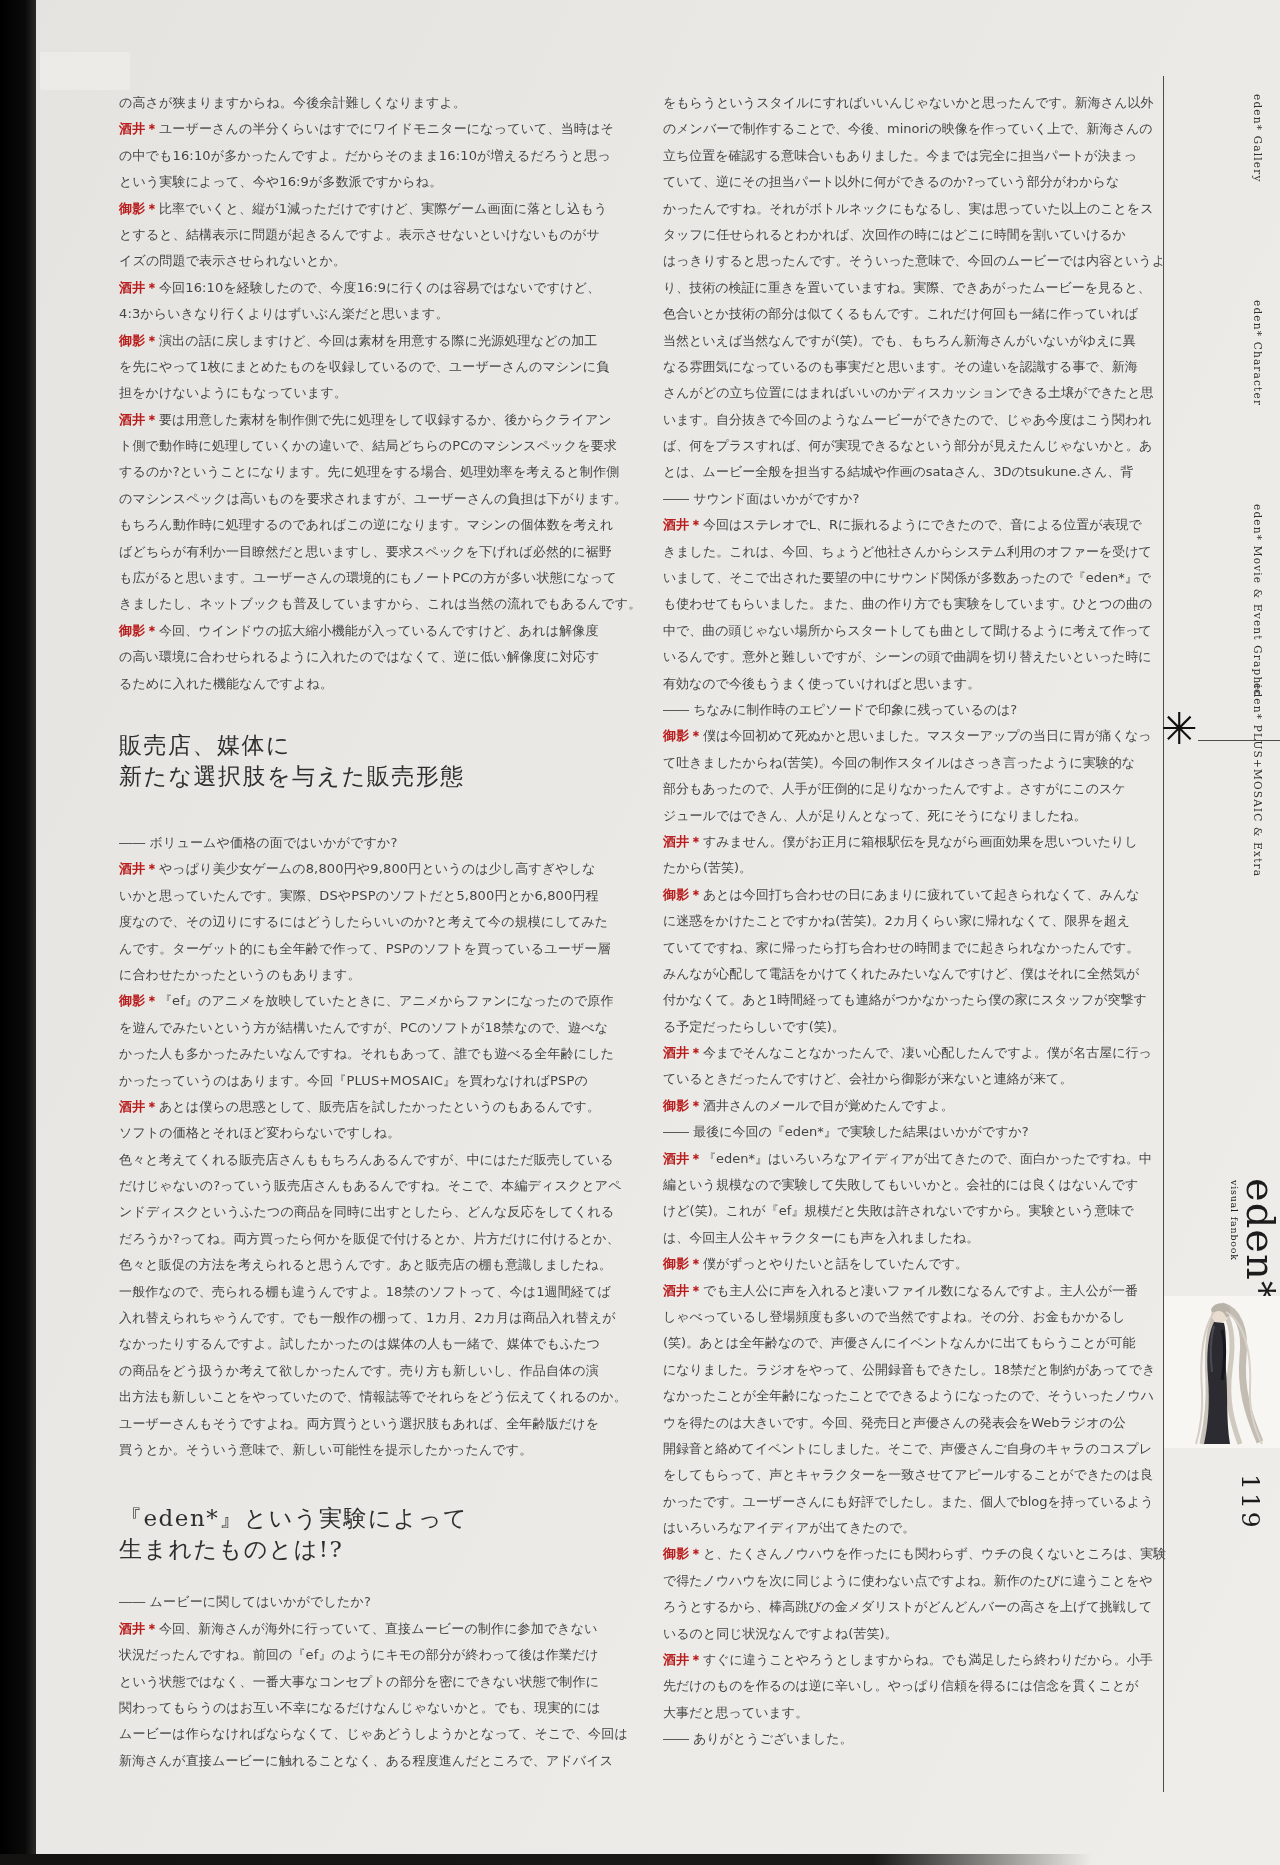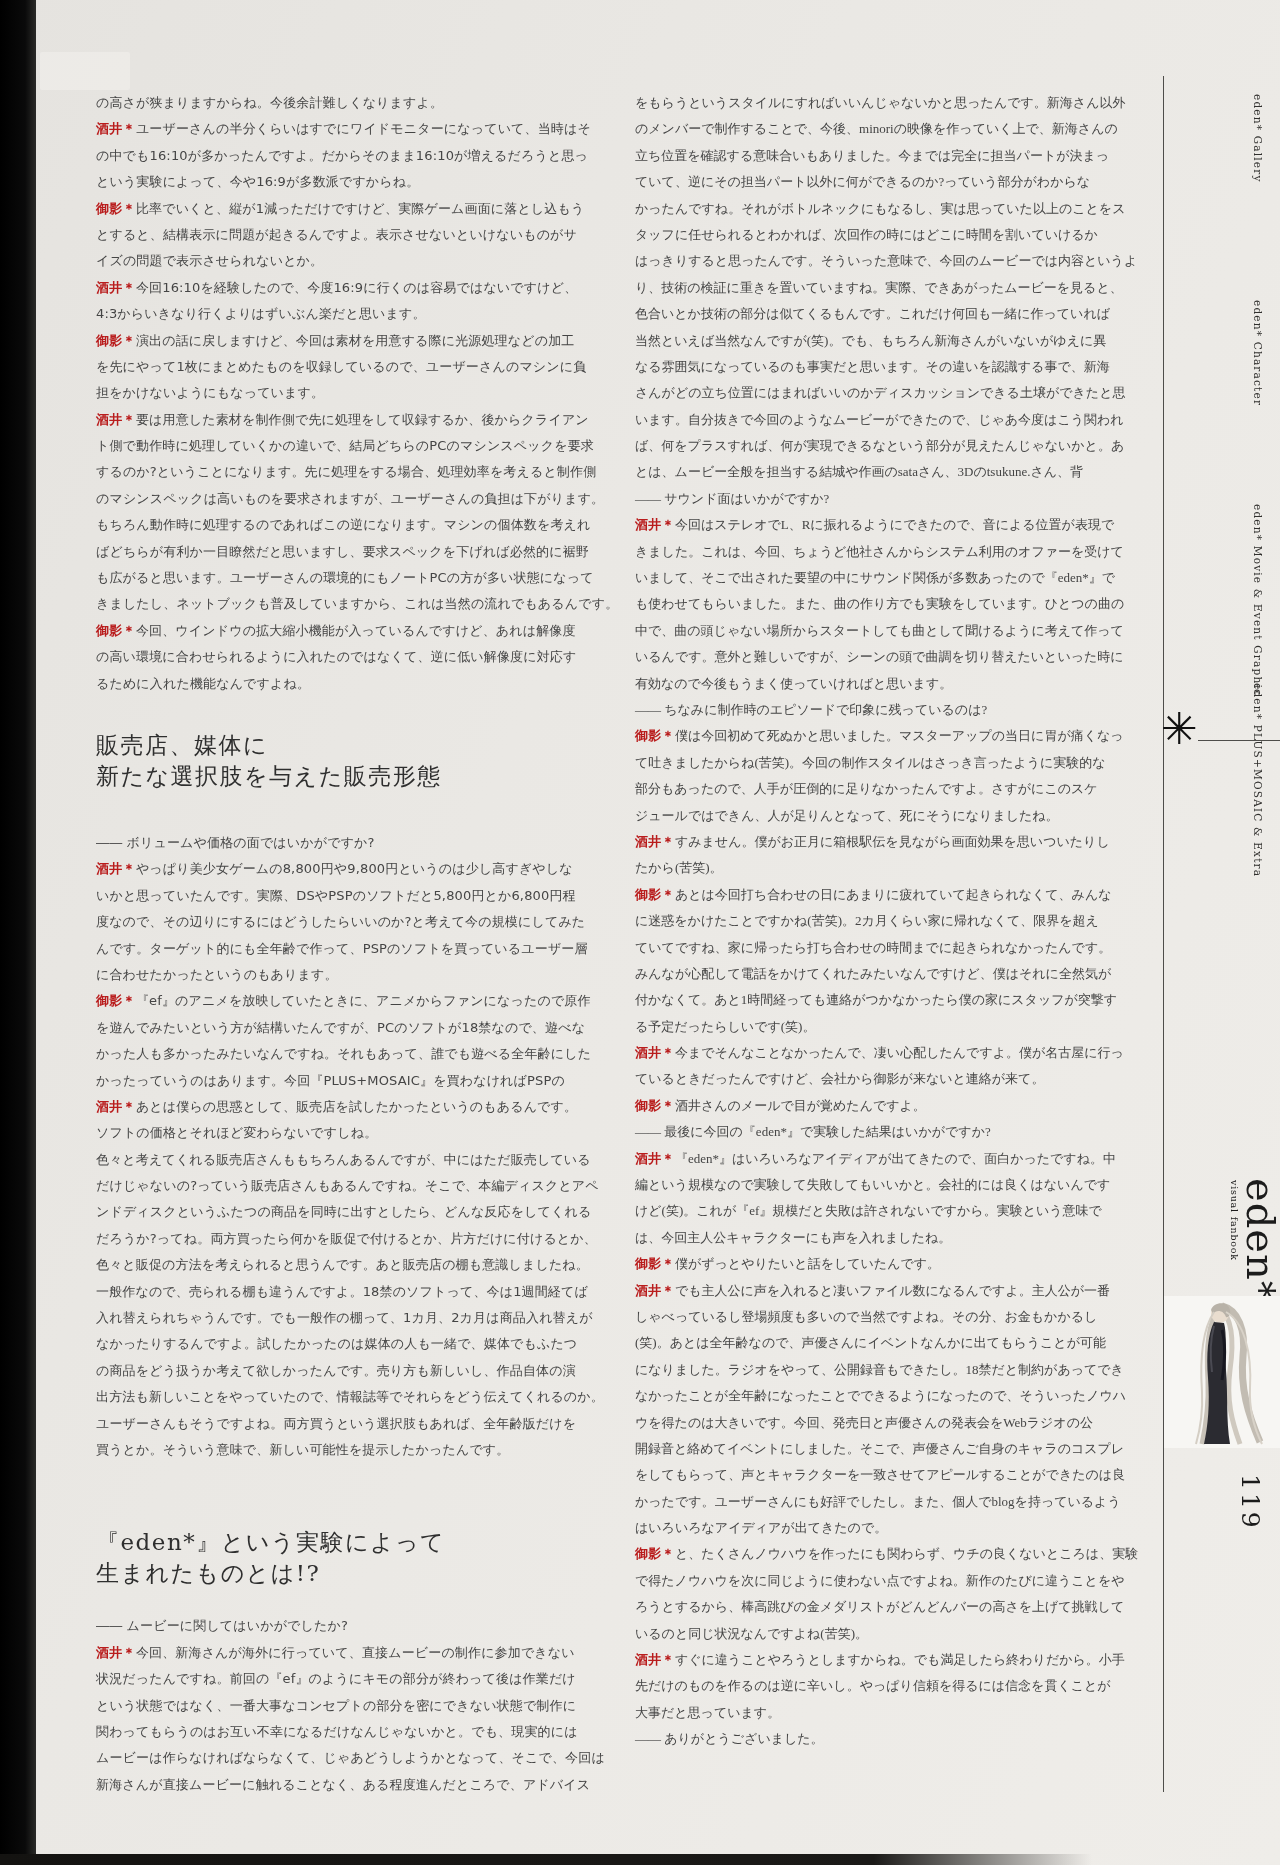--- a/index.html
+++ b/index.html
@@ -15,36 +15,36 @@
   .spine{
     position:absolute;left:0;top:0;width:36px;height:1865px;
     background:linear-gradient(to right,#000 0%,#0a0a0a 70%,#2a2a28 100%);
   }
   .bottom-edge{
     position:absolute;left:0;top:1854px;width:1092px;height:11px;
     background:linear-gradient(to right,#141311 0%,#1b1a18 80%,rgba(27,26,24,0) 100%);
   }
   
   .col{position:absolute;top:90px;color:#454545;}
-  #col-left{left:96px;width:500px;}
-  #col-right{left:635px;width:482px;font-family:Liberation Serif, serif;}
+  #col-left{left:119px;width:500px;}
+  #col-right{left:663px;width:482px;}
   .col .line{
     height:26.4px;line-height:26.4px;font-size:13px;white-space:nowrap;
     letter-spacing:0.15px;
   }
   #col-right .line{letter-spacing:0;}
   .col .line b{color:#b91c1c;font-weight:700;letter-spacing:0.3px;}
   .heading .line{
     font-family:"DejaVu Serif",serif;
     font-size:23px;line-height:31px;height:31px;
     color:#2e2e2e;font-weight:500;letter-spacing:1.5px;
   }
   #col-left > div:nth-child(2){margin-top:33px;}
   #col-left > div:nth-child(3){margin-top:38px;}
-  #col-left > div:nth-child(4){margin-top:64px;}
+  #col-left > div:nth-child(4){margin-top:40px;}
   #col-left > div:nth-child(5){margin-top:24px;}
   
   .vrule{
     position:absolute;left:1163px;top:76px;width:1px;height:1716px;
     background:#4e4d4a;
   }
   .side-tab{
     position:absolute;left:1242px;width:22px;
     writing-mode:vertical-rl;text-orientation:mixed;
     font-family:"DejaVu Serif",serif;font-size:10.5px;letter-spacing:1.2px;

